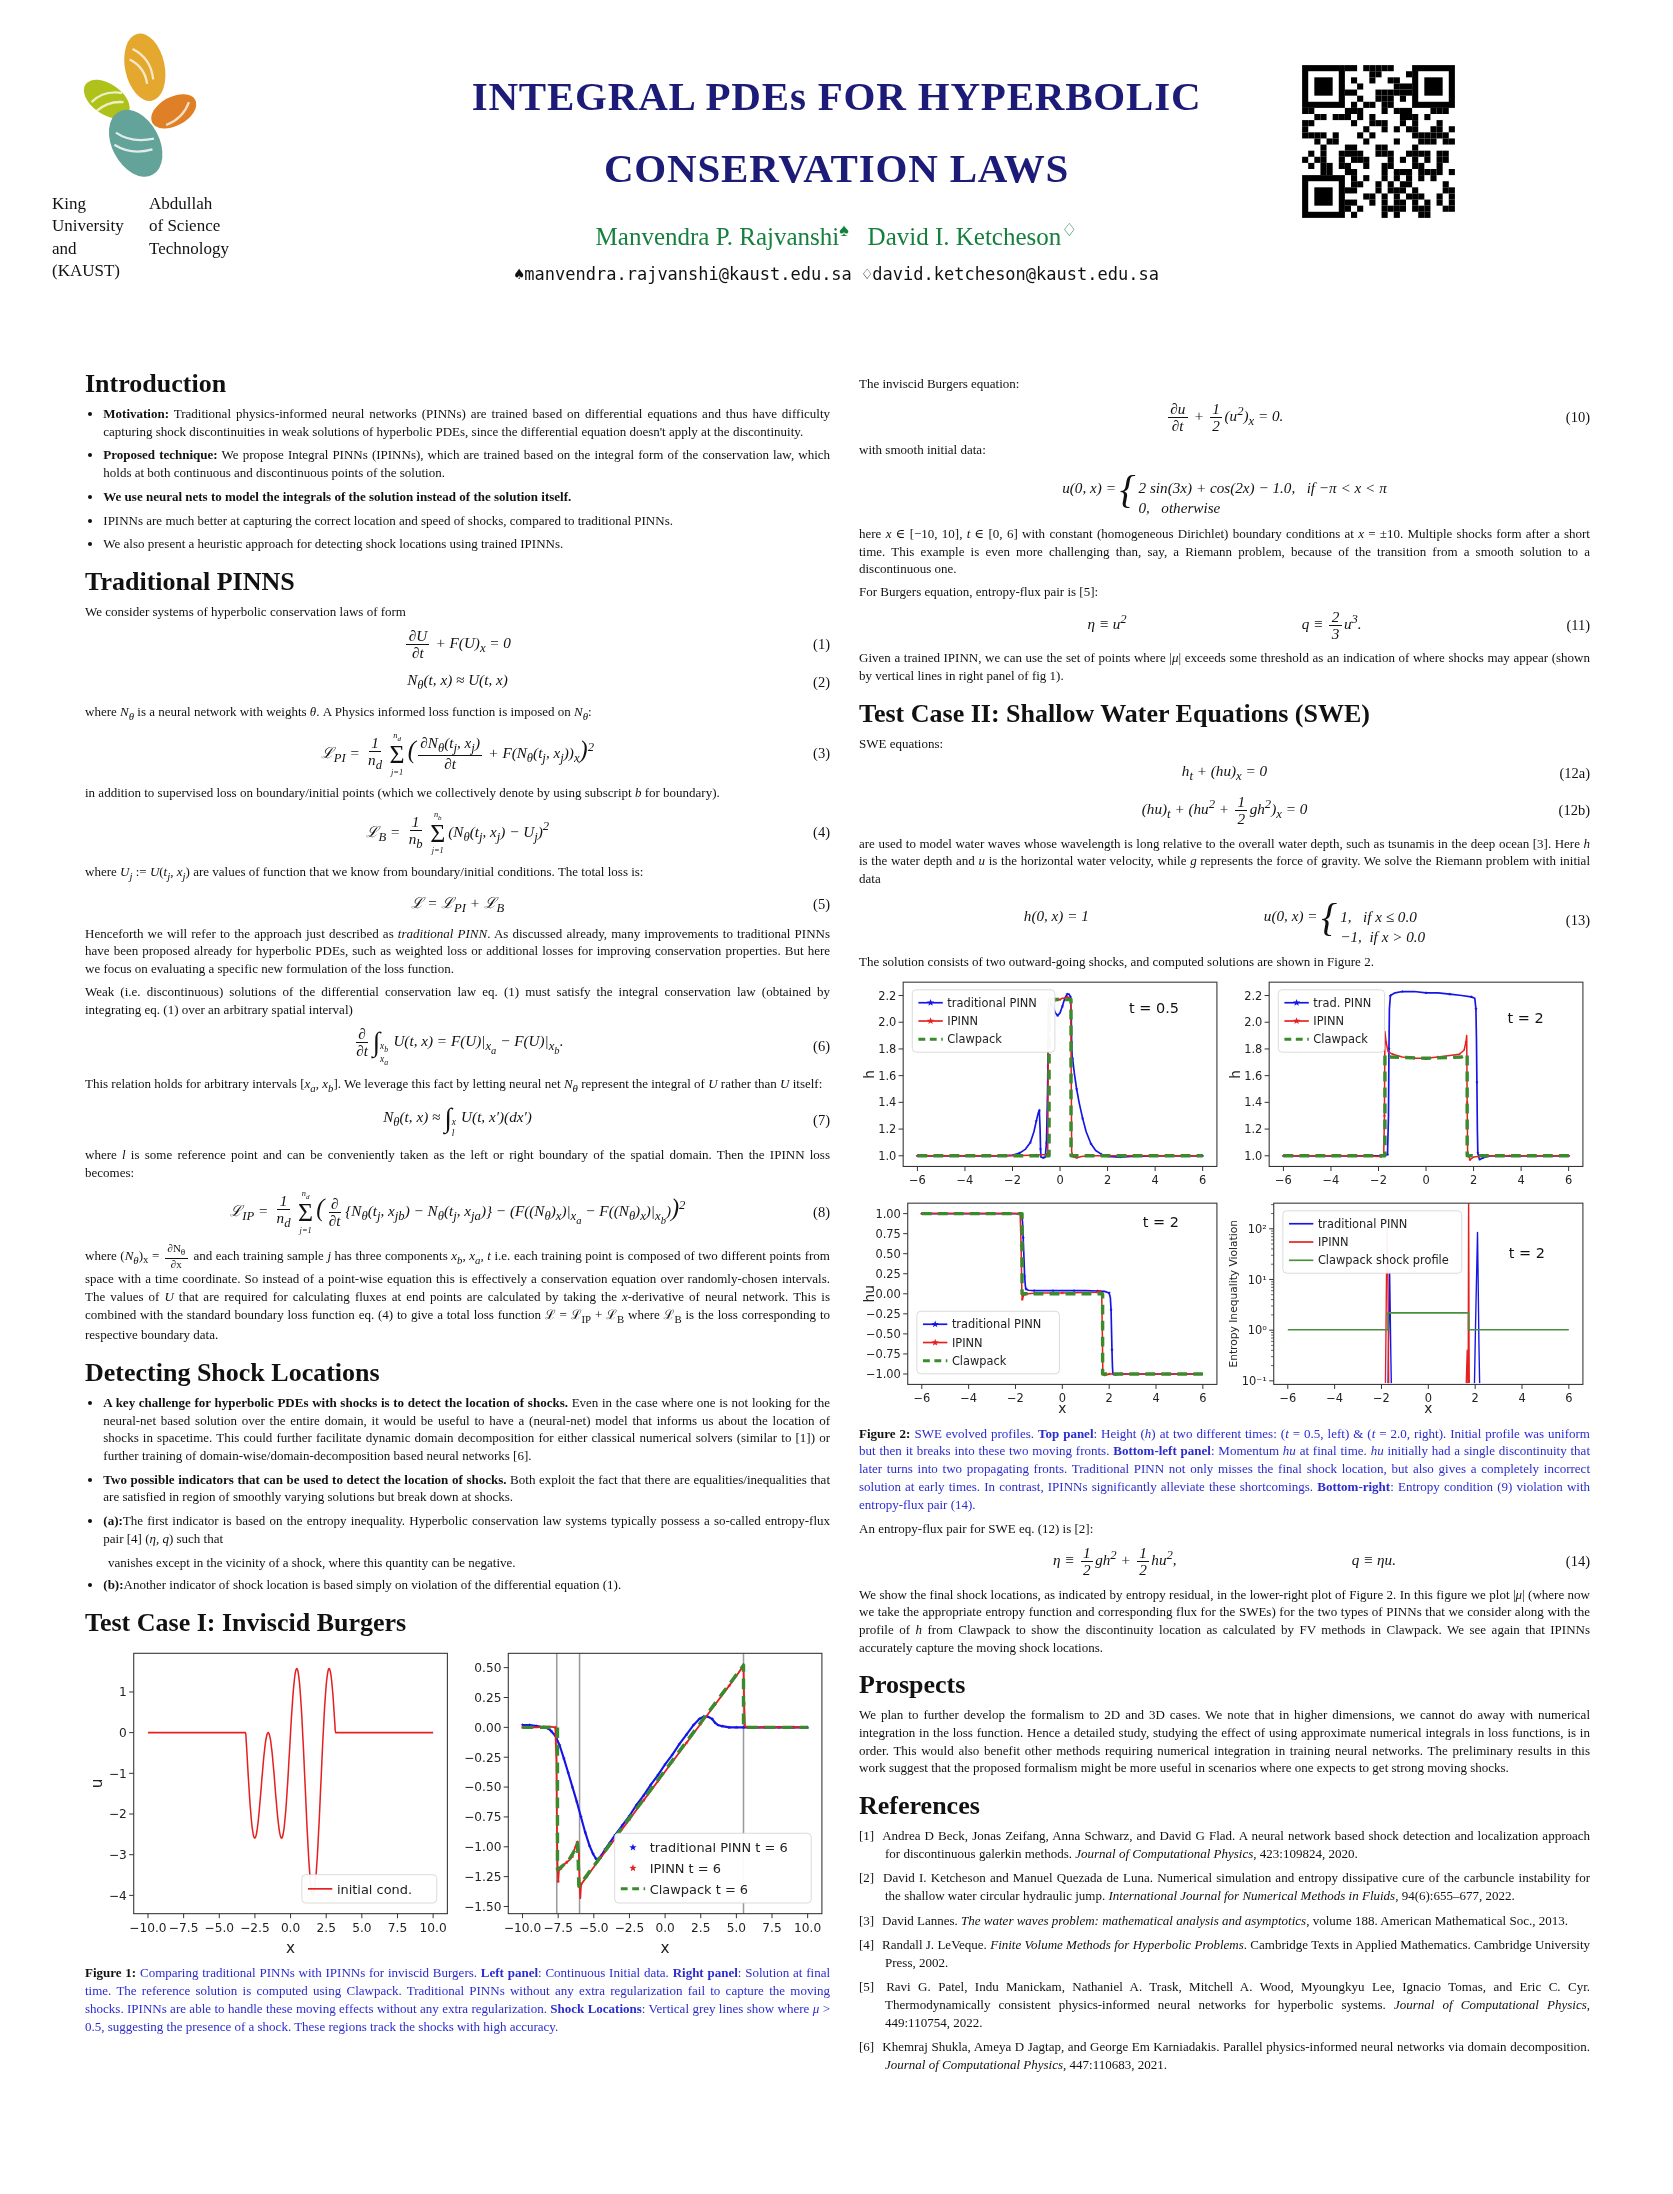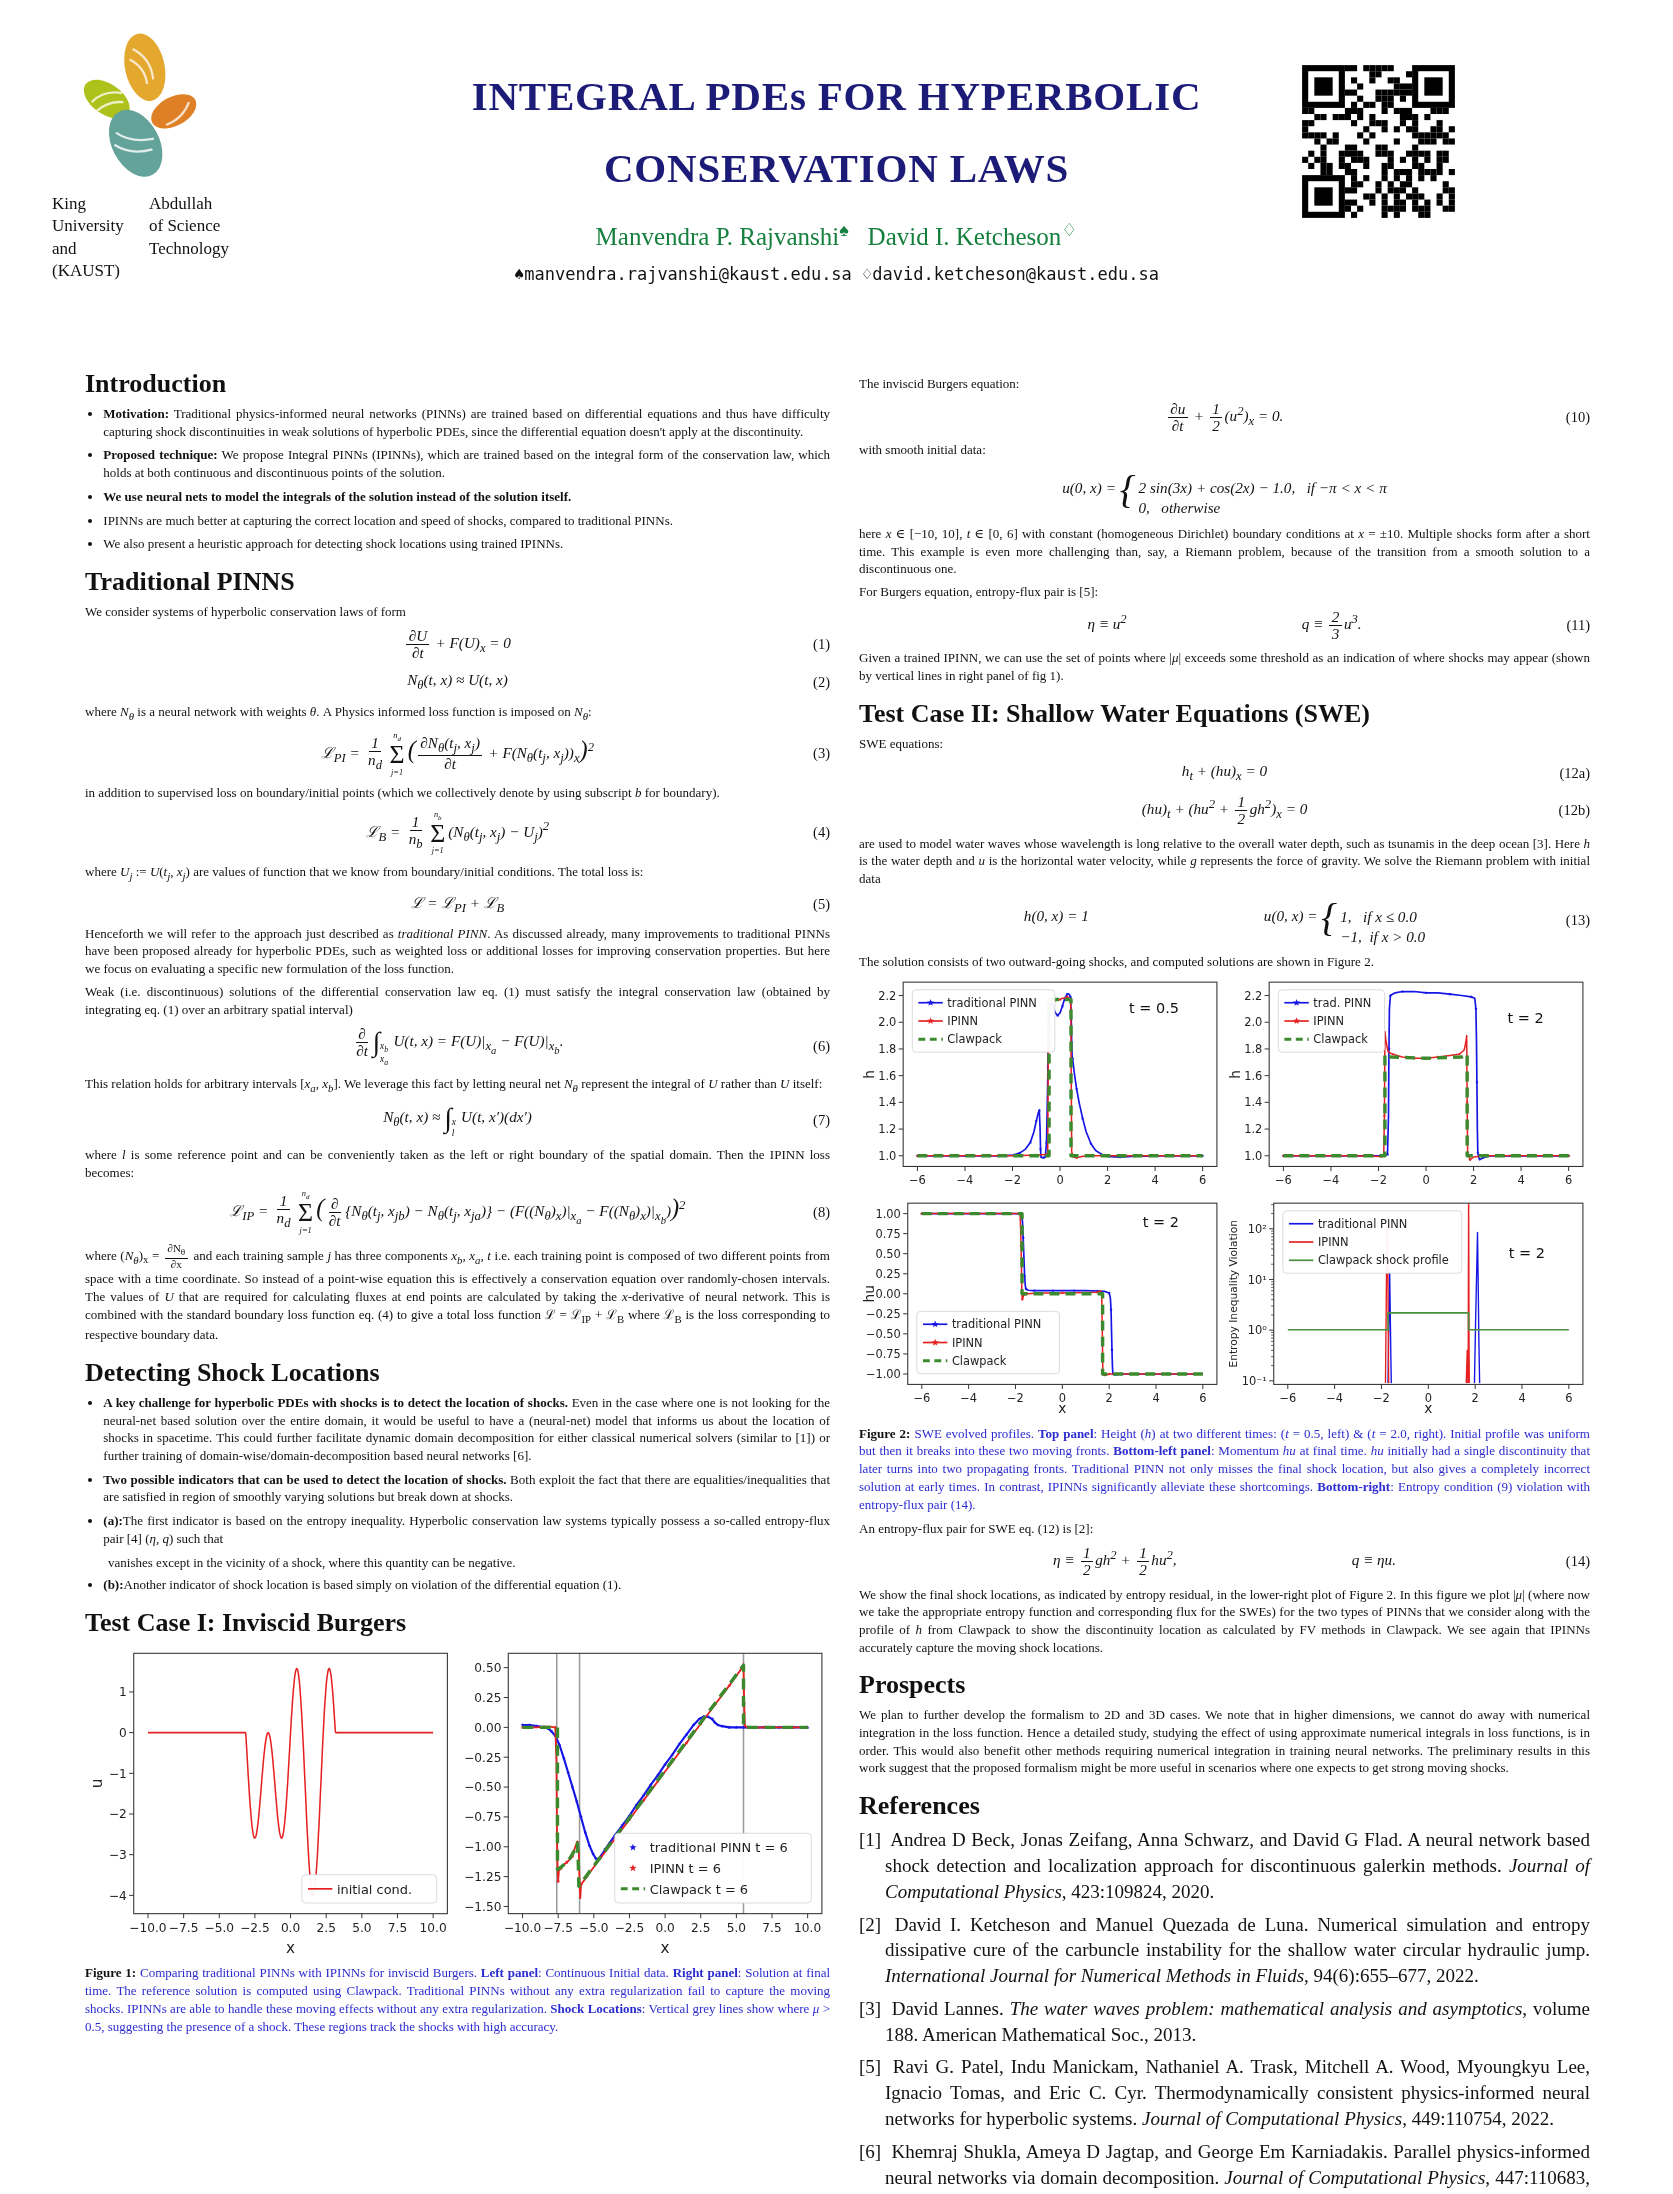--- a/index.html
+++ b/index.html
@@ -45,21 +45,21 @@
   .brace{font-size:2.6em;font-weight:200;vertical-align:middle;margin-right:3px;}
   .cases{display:inline-flex;flex-direction:column;text-align:left;gap:2.3px;}
   .gap{display:inline-block;width:175px;}
   
   .figrow{display:flex;margin-top:4.6px;}
   .fig2grid{display:grid;grid-template-columns:1fr 1fr;margin-top:3px;}
   .caption{font-size:13px;line-height:1.38;text-align:justify;color:#2b2bd0;margin:6.1px 0 0 0;}
   .capb{color:#111;font-weight:bold;}
   
   ol.refs{list-style:none;margin:3px 0 0 0;padding:0;}
-  ol.refs li{font-size:19px;line-height:1.36;text-align:justify;margin-bottom:6.9px;
+  ol.refs li{font-size:13px;line-height:1.36;text-align:justify;margin-bottom:6.9px;
              padding-left:26px;text-indent:-26px;}
   .refn{margin-right:4.6px;}
   svg text{font-family:"DejaVu Sans","Liberation Sans",sans-serif;}
 </style>
 </head>
 <body>
 
 <div class="poster">
   <header>
     <div class="logo">
@@ -1038,19 +1038,20 @@
       <h2>Prospects</h2>
       <div>
           <p class="par">We plan to further develop the formalism to 2D and 3D cases. We note that in higher dimensions, we cannot do away with numerical integration in the loss function. Hence a detailed study, studying the effect of using approximate numerical integrals in loss functions, is in order. This would also benefit other methods requiring numerical integration in training neural networks. The preliminary results in this work suggest that the proposed formalism might be more useful in scenarios where one expects to get strong moving shocks.</p>
         </div>
 
       <h2>References</h2>
       <ol class="refs">
           <li><span class="refn">[1]</span> Andrea D Beck, Jonas Zeifang, Anna Schwarz, and David G Flad. A neural network based shock detection and localization approach for discontinuous galerkin methods. <i>Journal of Computational Physics</i>, 423:109824, 2020.</li>
           <li><span class="refn">[2]</span> David I. Ketcheson and Manuel Quezada de Luna. Numerical simulation and entropy dissipative cure of the carbuncle instability for the shallow water circular hydraulic jump. <i>International Journal for Numerical Methods in Fluids</i>, 94(6):655–677, 2022.</li>
           <li><span class="refn">[3]</span> David Lannes. <i>The water waves problem: mathematical analysis and asymptotics</i>, volume 188. American Mathematical Soc., 2013.</li>
+          <li><span class="refn">[4]</span> Randall J. LeVeque. <i>Finite Volume Methods for Hyperbolic Problems</i>. Cambridge Texts in Applied Mathematics. Cambridge University Press, 2002.</li>
           <li><span class="refn">[5]</span> Ravi G. Patel, Indu Manickam, Nathaniel A. Trask, Mitchell A. Wood, Myoungkyu Lee, Ignacio Tomas, and Eric C. Cyr. Thermodynamically consistent physics-informed neural networks for hyperbolic systems. <i>Journal of Computational Physics</i>, 449:110754, 2022.</li>
           <li><span class="refn">[6]</span> Khemraj Shukla, Ameya D Jagtap, and George Em Karniadakis. Parallel physics-informed neural networks via domain decomposition. <i>Journal of Computational Physics</i>, 447:110683, 2021.</li>
         </ol>
     </section>
   </main>
 </div>
 
 
 </body></html>

